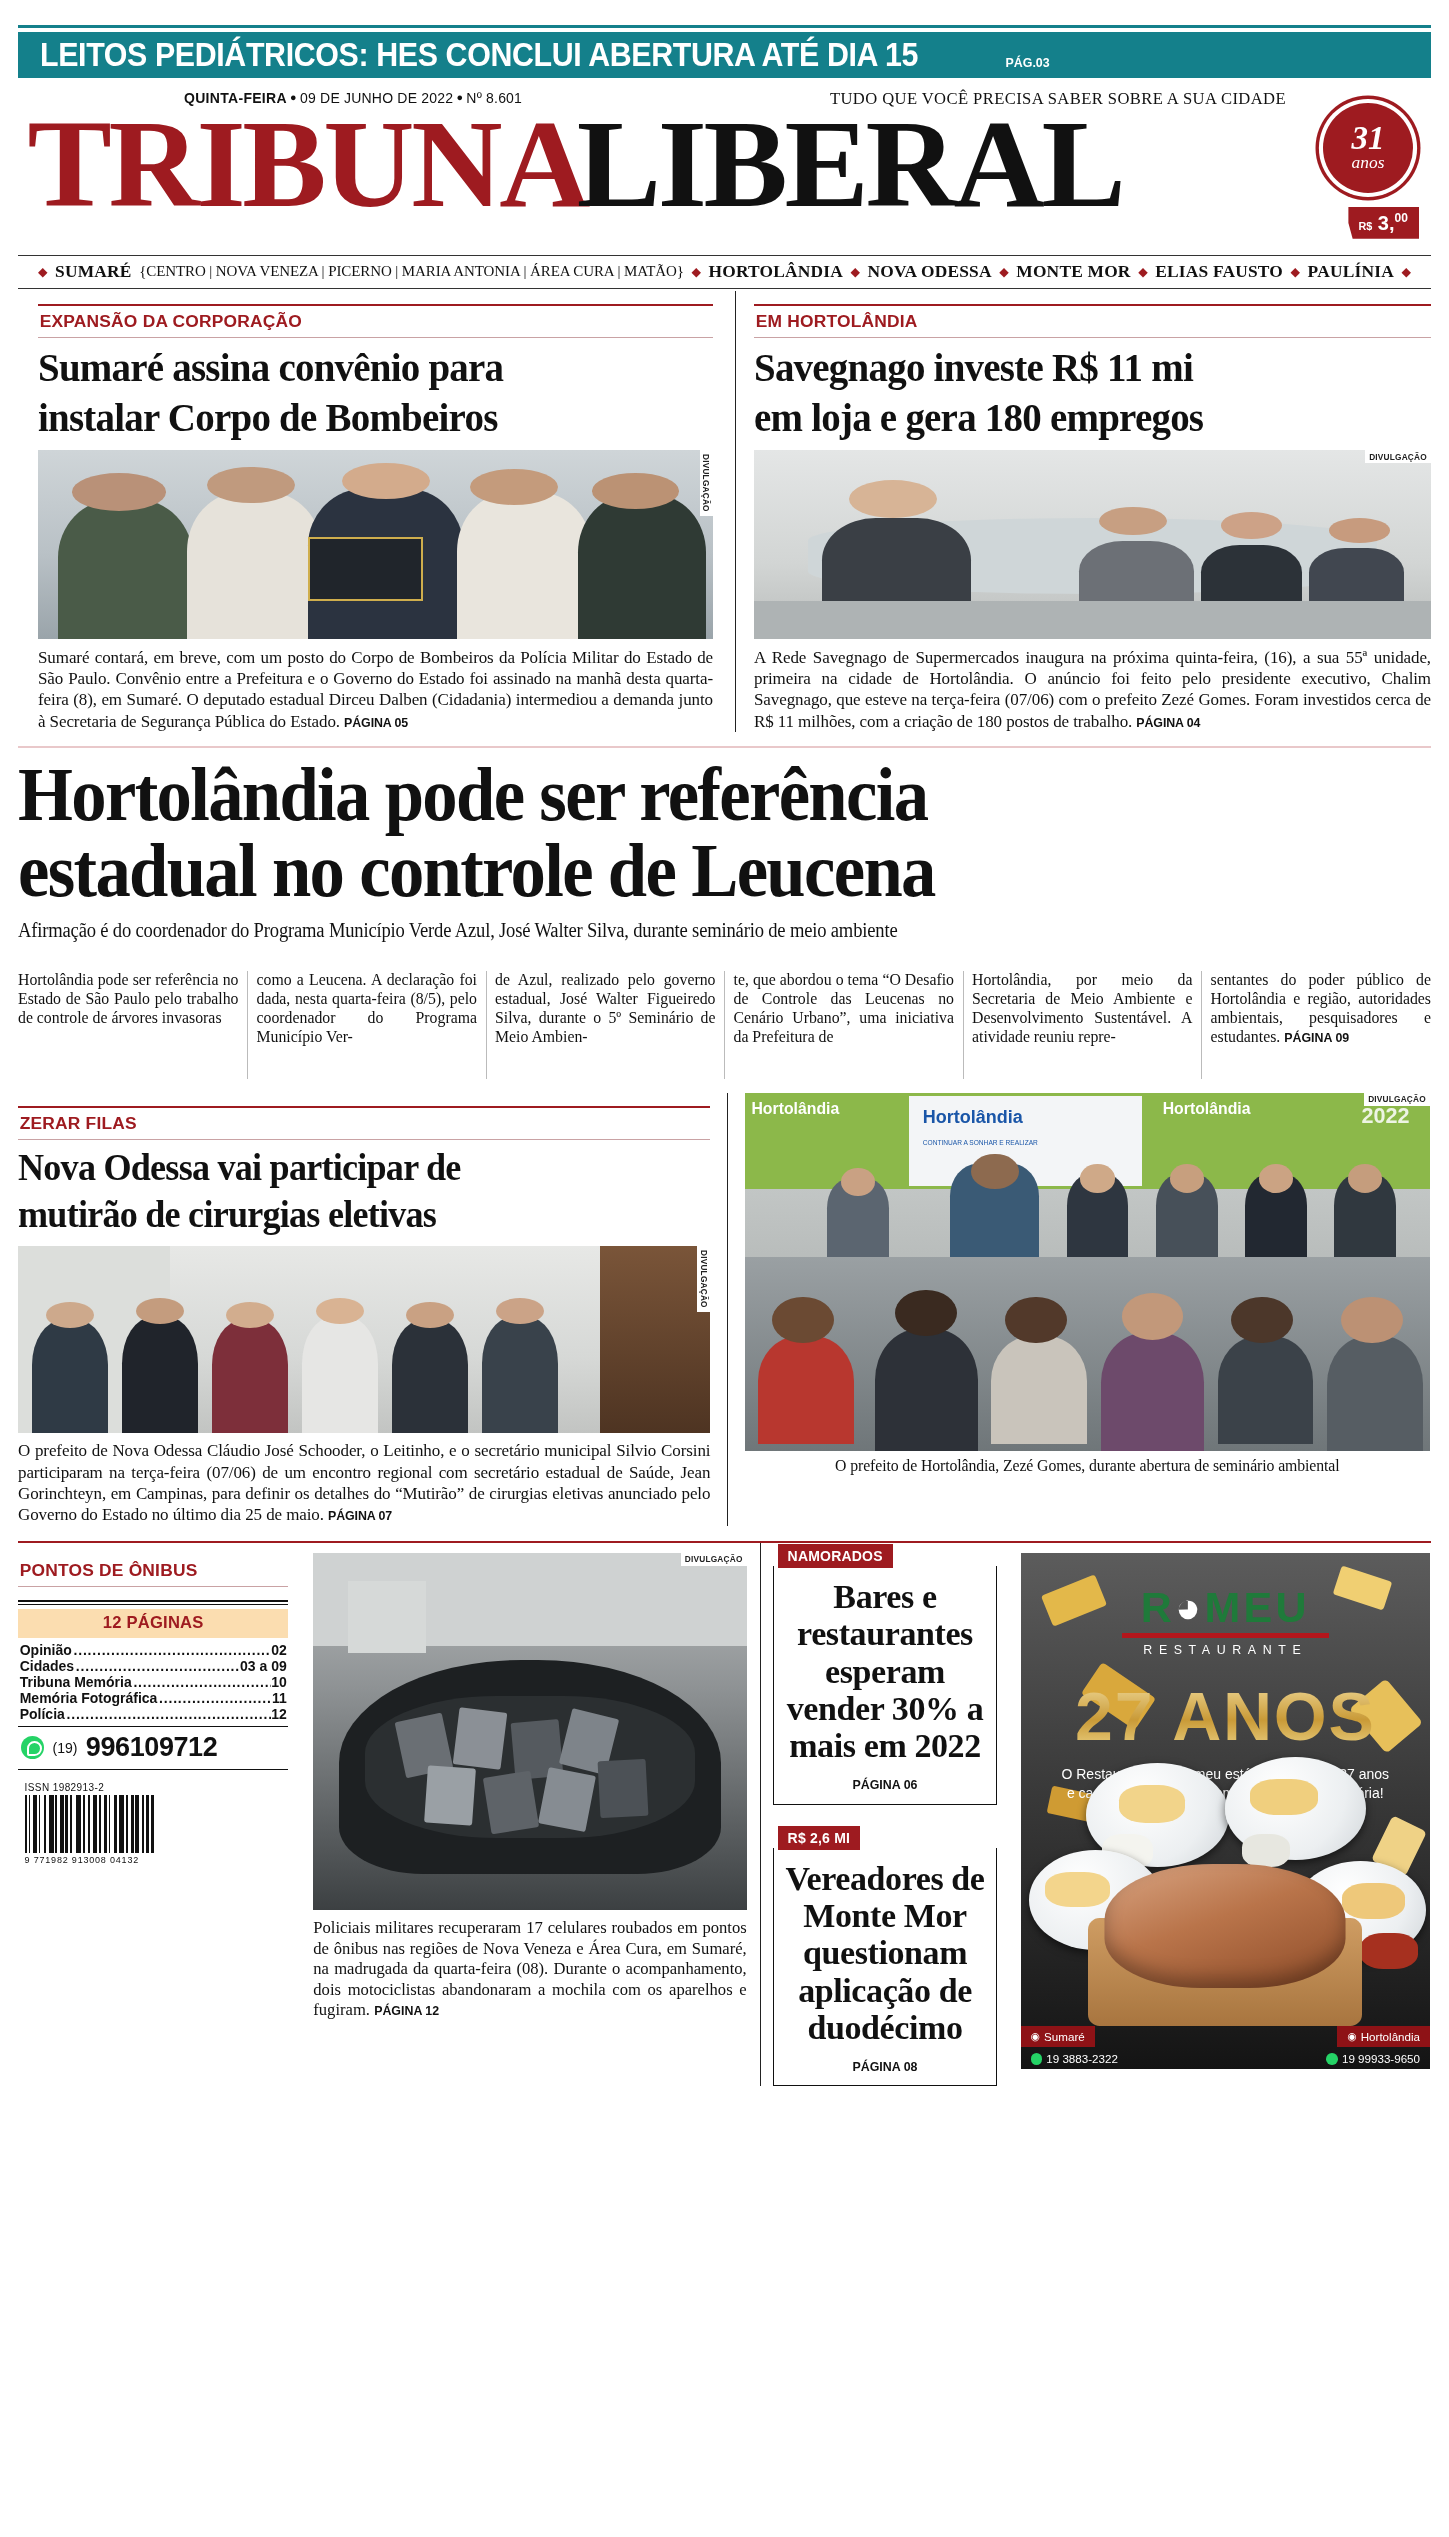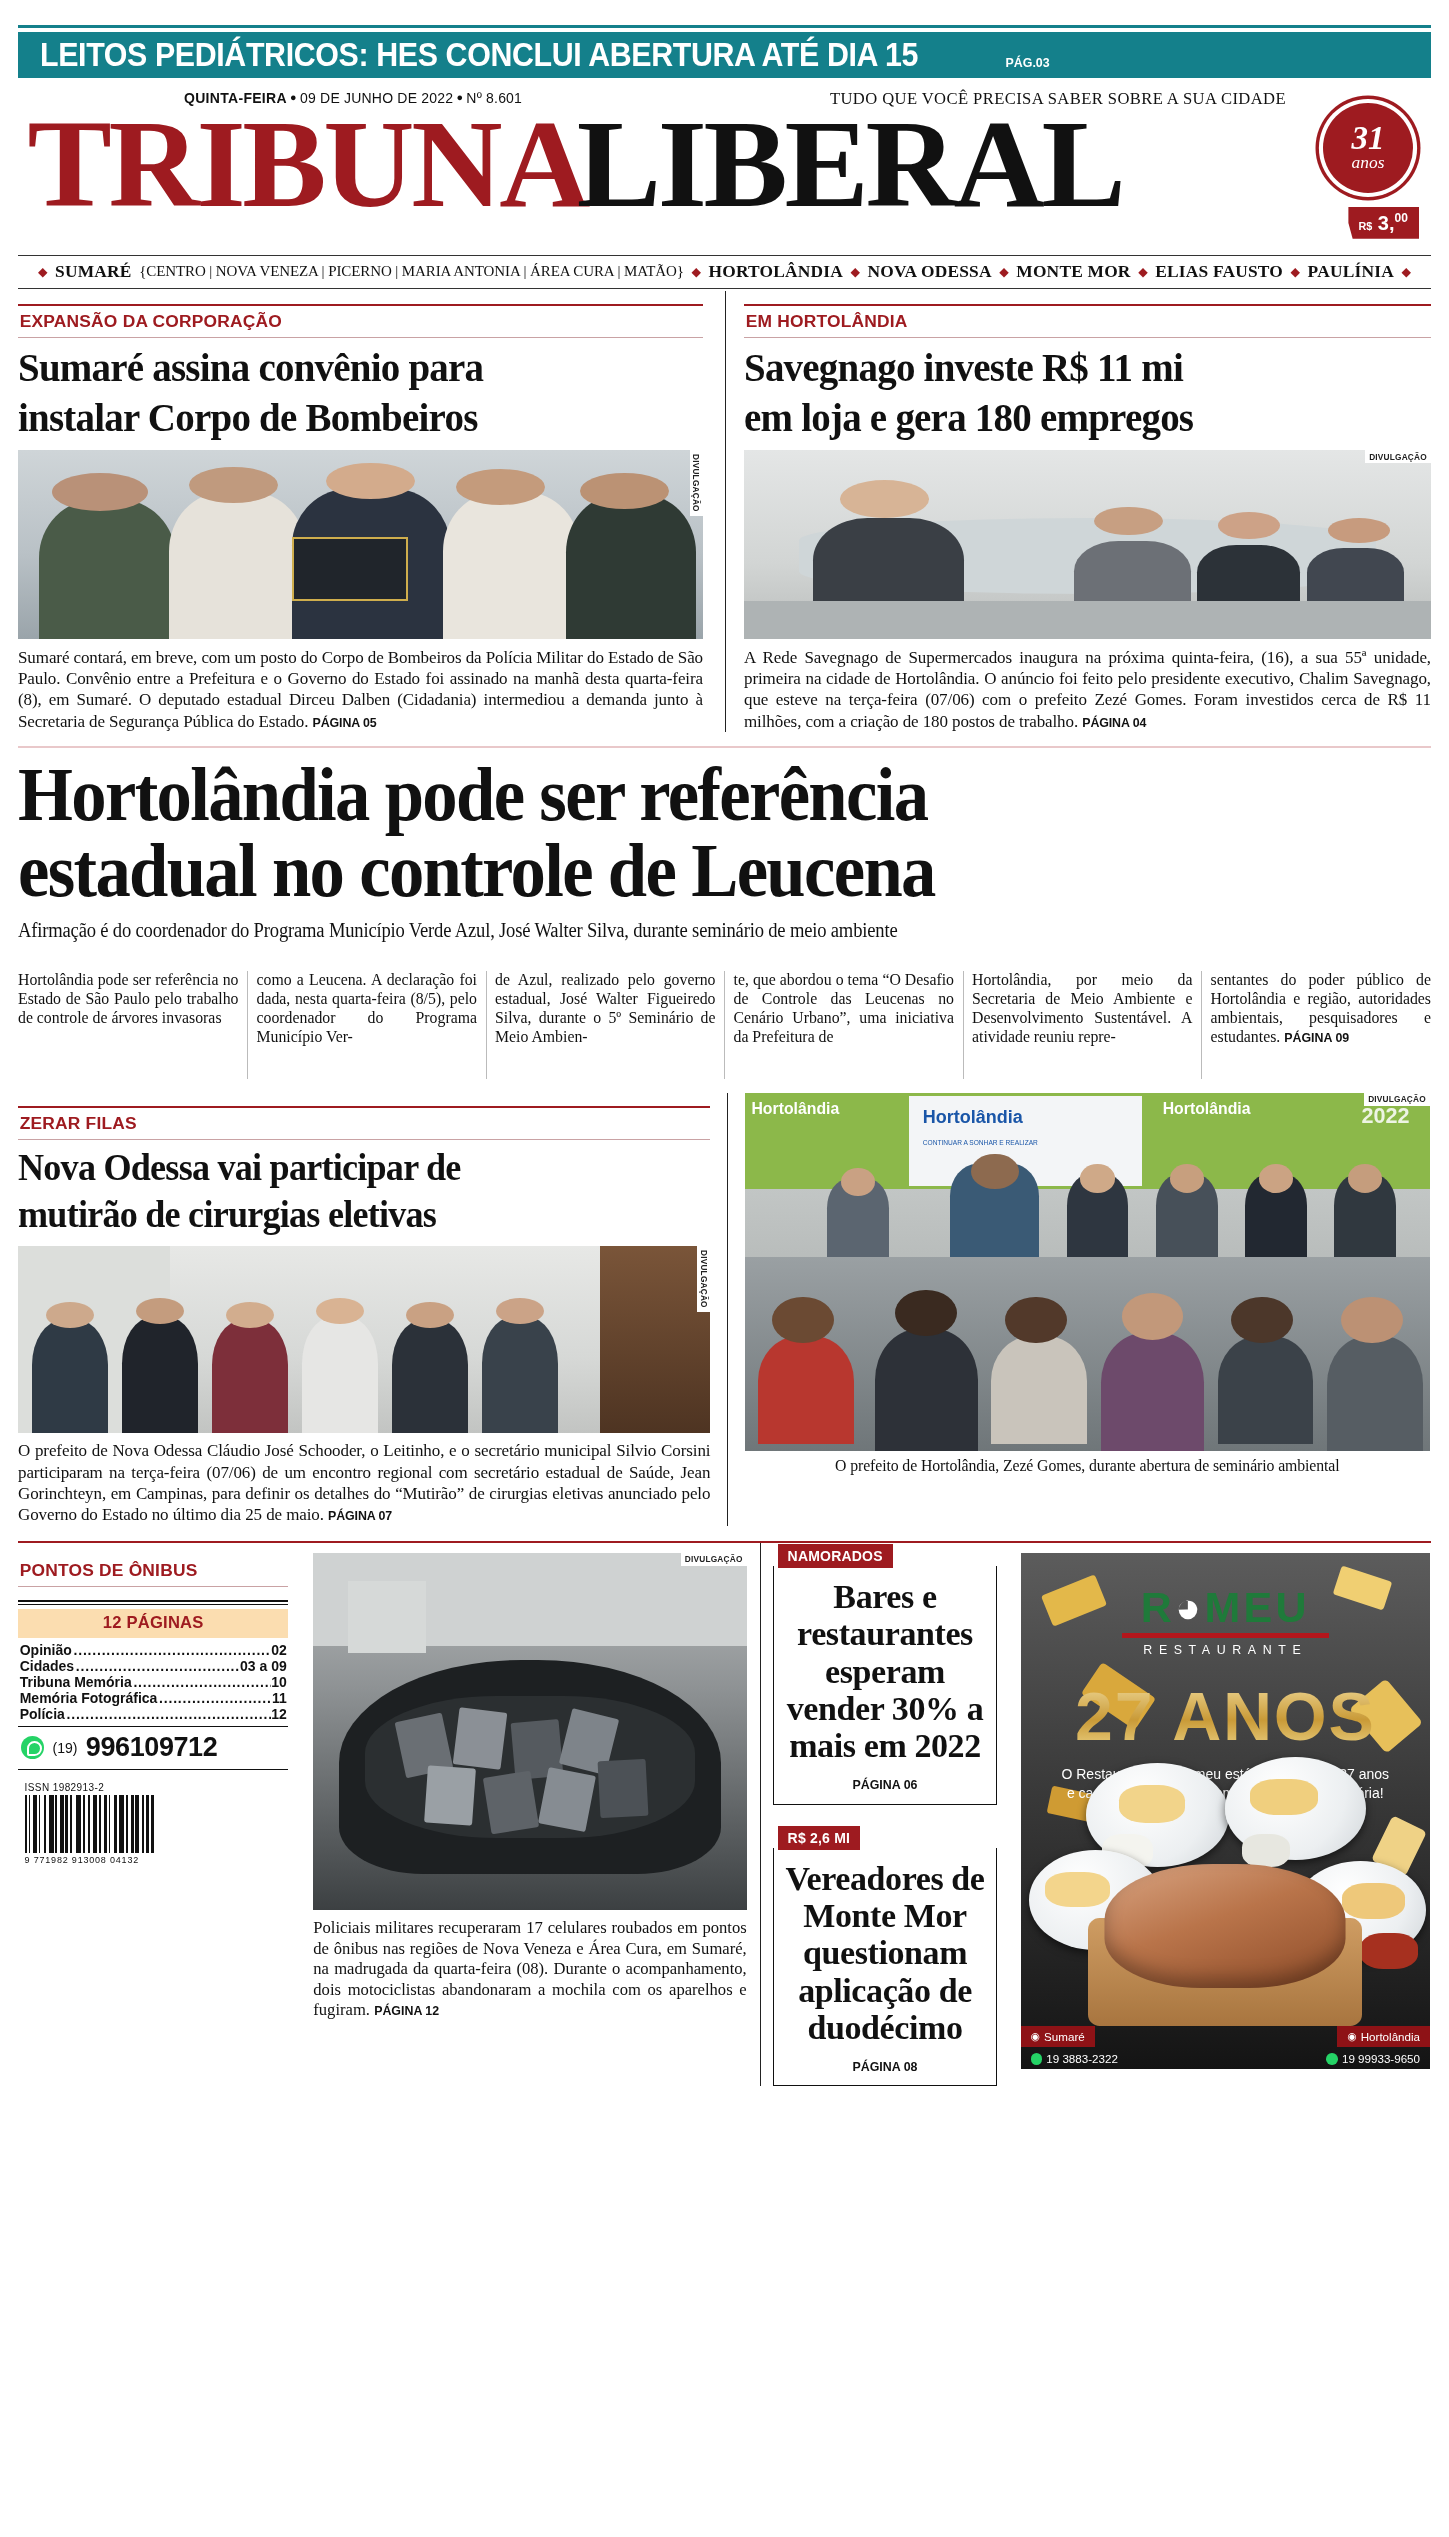--- a/index.html
+++ b/index.html
@@ -149,21 +149,21 @@
     margin-top: 7.5px;
     letter-spacing: -0.1px;
   }
   .pagref {
     font-family: "Liberation Sans", sans-serif;
     font-weight: bold; font-size: 12.4px;
     white-space: nowrap;
   }
 
   
-  .two-col { display: flex; gap: 4px; margin-top: 1.7px; }
+  .two-col { display: flex; gap: 4px; margin-top: 1.7px; margin-left: 20px; }
   .col-left { width: 705px; padding-right: 18px; }
   .col-right { width: 708px; padding-left: 18px; border-left: 1.7px solid #222; }
   .col-left .hl, .col-right .hl { font-size: 41px; margin-top: 8.3px; }
   .photo-top { height: 189px; margin-top: 11.6px; }
 
   
   .scene { position: absolute; inset: 0; }
 
   
   .main-block { border-top: 2.5px solid #e9c8ca; margin-top: 13.3px; padding-top: 8.3px; }

